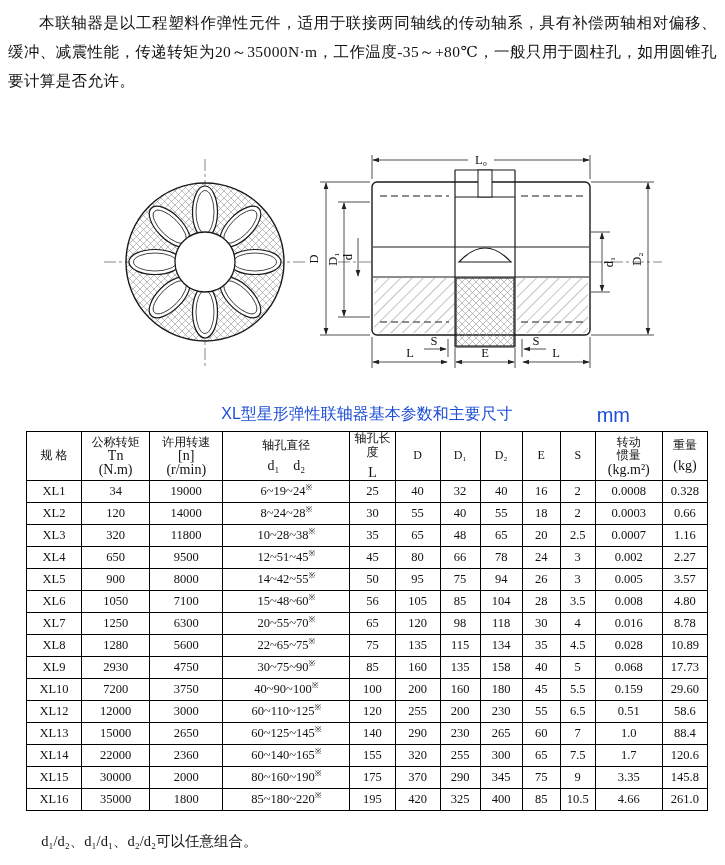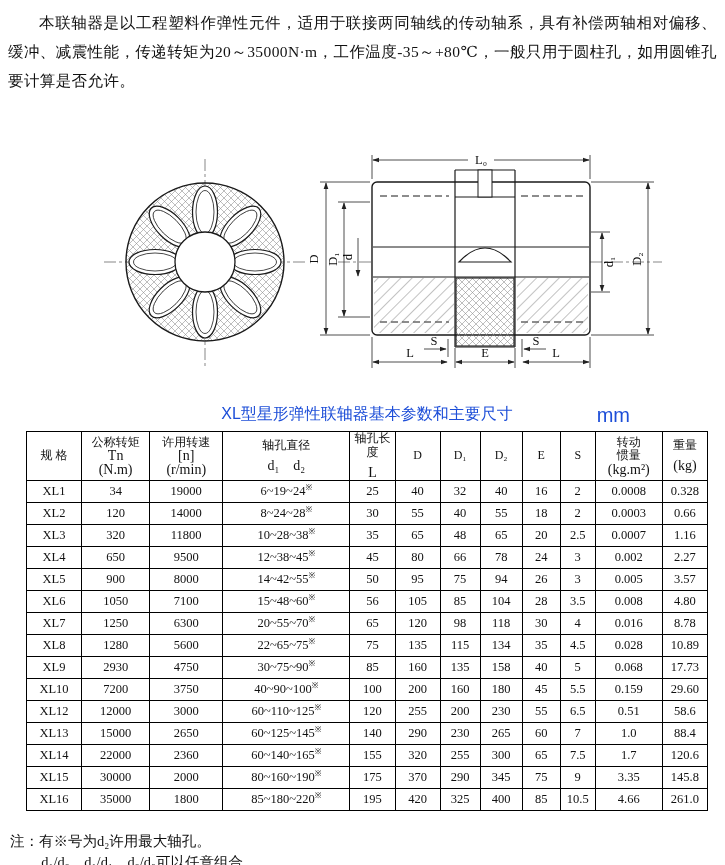--- a/index.html
+++ b/index.html
@@ -240,21 +240,21 @@
             <td>65</td>
             <td>20</td>
             <td>2.5</td>
             <td>0.0007</td>
             <td>1.16</td>
           </tr>
           <tr>
             <td>XL4</td>
             <td>650</td>
             <td>9500</td>
-            <td><span>12~38~45</span><sup class="mark">※</sup></td>
+            <td><span>12~51~45</span><sup class="mark">※</sup></td>
             <td>45</td>
             <td>80</td>
             <td>66</td>
             <td>78</td>
             <td>24</td>
             <td>3</td>
             <td>0.002</td>
             <td>2.27</td>
           </tr>
           <tr>
@@ -409,17 +409,16 @@
             <td>85</td>
             <td>10.5</td>
             <td>4.66</td>
             <td>261.0</td>
           </tr>
         </tbody>
     </table>
   </div>
 
   <div class="notes">
-    <div>注：有※号为d₂许用最大轴孔。</div>
     <div class="note2">d₁/d₂、d₁/d₁、d₂/d₂可以任意组合。</div>
   </div>
 
 </div>
 
 </body></html>

